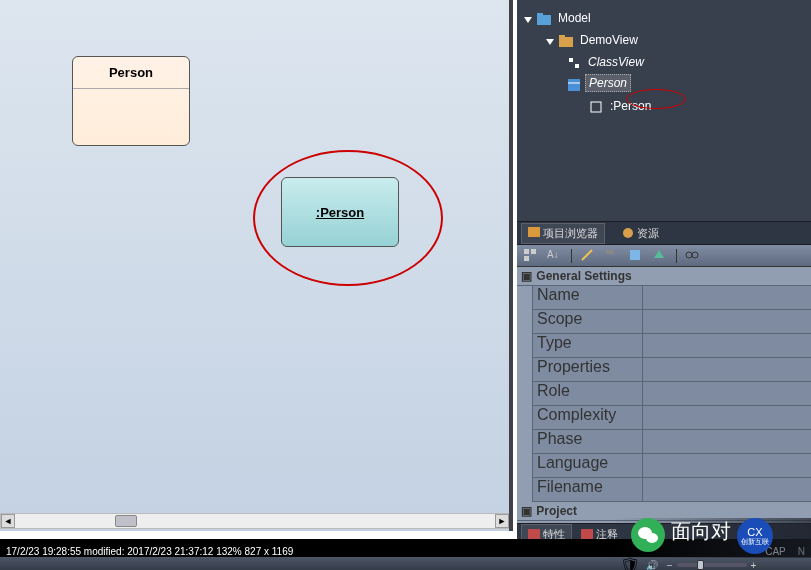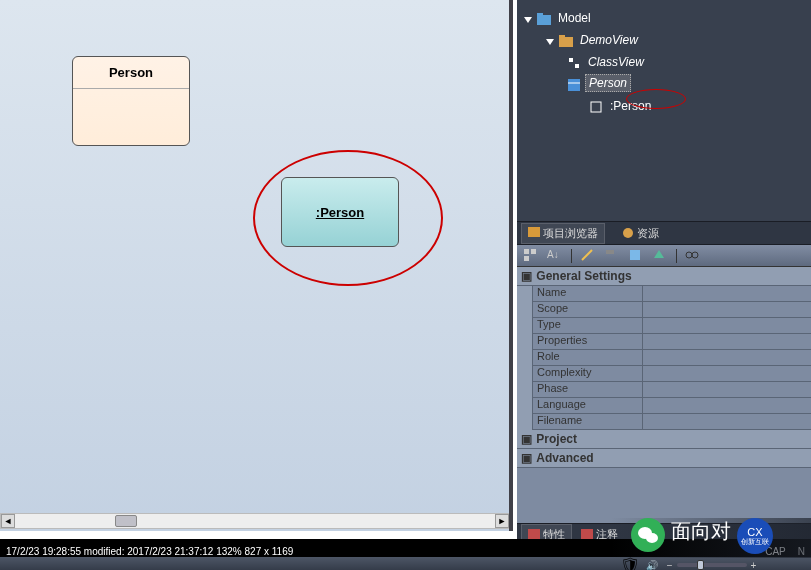--- a/index.html
+++ b/index.html
@@ -54,21 +54,21 @@
     
     .tree-panel {
       background: #38404e; height: 221px; padding: 4px 6px; color: #fff; font-size: 12px;
     }
     .tree-node { display: flex; align-items: flex-end; height: 22px; gap: 4px; }
     .tree-arrow { width: 10px; height: 10px; display: inline-flex; align-items: center; justify-content: center; }
     .tree-arrow svg { fill: #fff; }
     .tree-icon { width: 14px; height: 14px; display: inline-flex; align-items: center; justify-content: center; }
     .tree-label { padding: 1px 3px; }
     .tree-selected { background: #5a5f6a; border: 1px dotted #aaa; }
-    .indent-1 { padding-left: 22px; font-style: italic; }
+    .indent-1 { padding-left: 22px; }
     .indent-2 { padding-left: 44px; font-style: italic; }
     .indent-3 { padding-left: 66px; }
     
     .tab-bar {
       height: 24px; background: #2f3643; border-top: 1px solid #1a1d25; border-bottom: 1px solid #1a1d25;
       display: flex; align-items: center; padding: 0 4px; gap: 10px;
     }
     .tab { display: flex; align-items: center; gap: 3px; padding: 2px 6px; font-size: 11px; color: #ddd; border: 1px solid transparent; }
     .tab.active { background: #404754; border: 1px solid #5a5f6a; }
     .tab-icon { width: 12px; height: 12px; }
@@ -87,21 +87,21 @@
     }
     .tb-icon { width: 16px; height: 16px; display: inline-block; }
     .tb-sep { width: 1px; height: 14px; background: #333; }
     
     .prop-grid { flex: 1; background: #7e8ba1; overflow: hidden; }
     .prop-section-header {
       background: #919eb2; color: #333; font-family: 'Courier New', monospace; font-size: 12px; font-weight: bold;
       padding: 2px 4px; display: flex; align-items: center; gap: 4px; border-bottom: 1px solid #5a6576;
     }
     .prop-row {
-      display: flex; height: 16px; font-family: 'Courier New', monospace; font-size: 11px; color: #333;
+      display: flex; height: 24px; font-family: 'Courier New', monospace; font-size: 16px; color: #333;
     }
     .prop-indent { width: 16px; background: #919eb2; border-right: 1px solid #5a6576; }
     .prop-key { width: 110px; padding-left: 4px; background: #7e8ba1; border-right: 1px solid #5a6576; border-bottom: 1px solid #5a6576; }
     .prop-val { flex: 1; background: #7e8ba1; border-bottom: 1px solid #5a6576; }
     
     .bottom-tabs {
       height: 22px; background: #2f3643; border-top: 1px solid #1a1d25;
       display: flex; align-items: center; padding: 0 4px; gap: 2px;
     }
     

